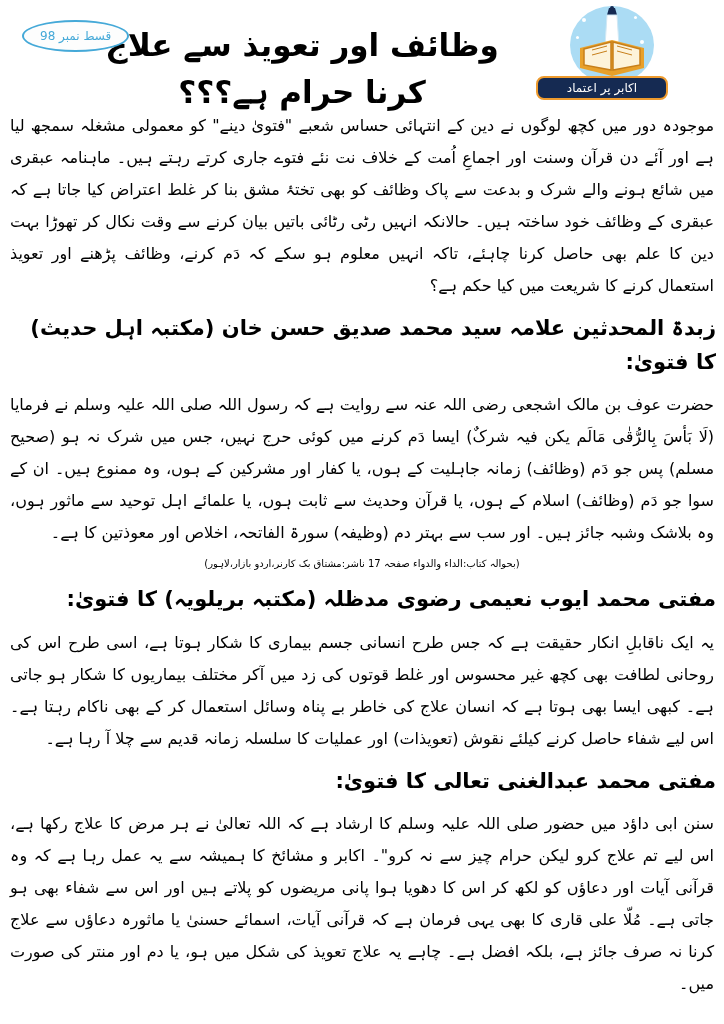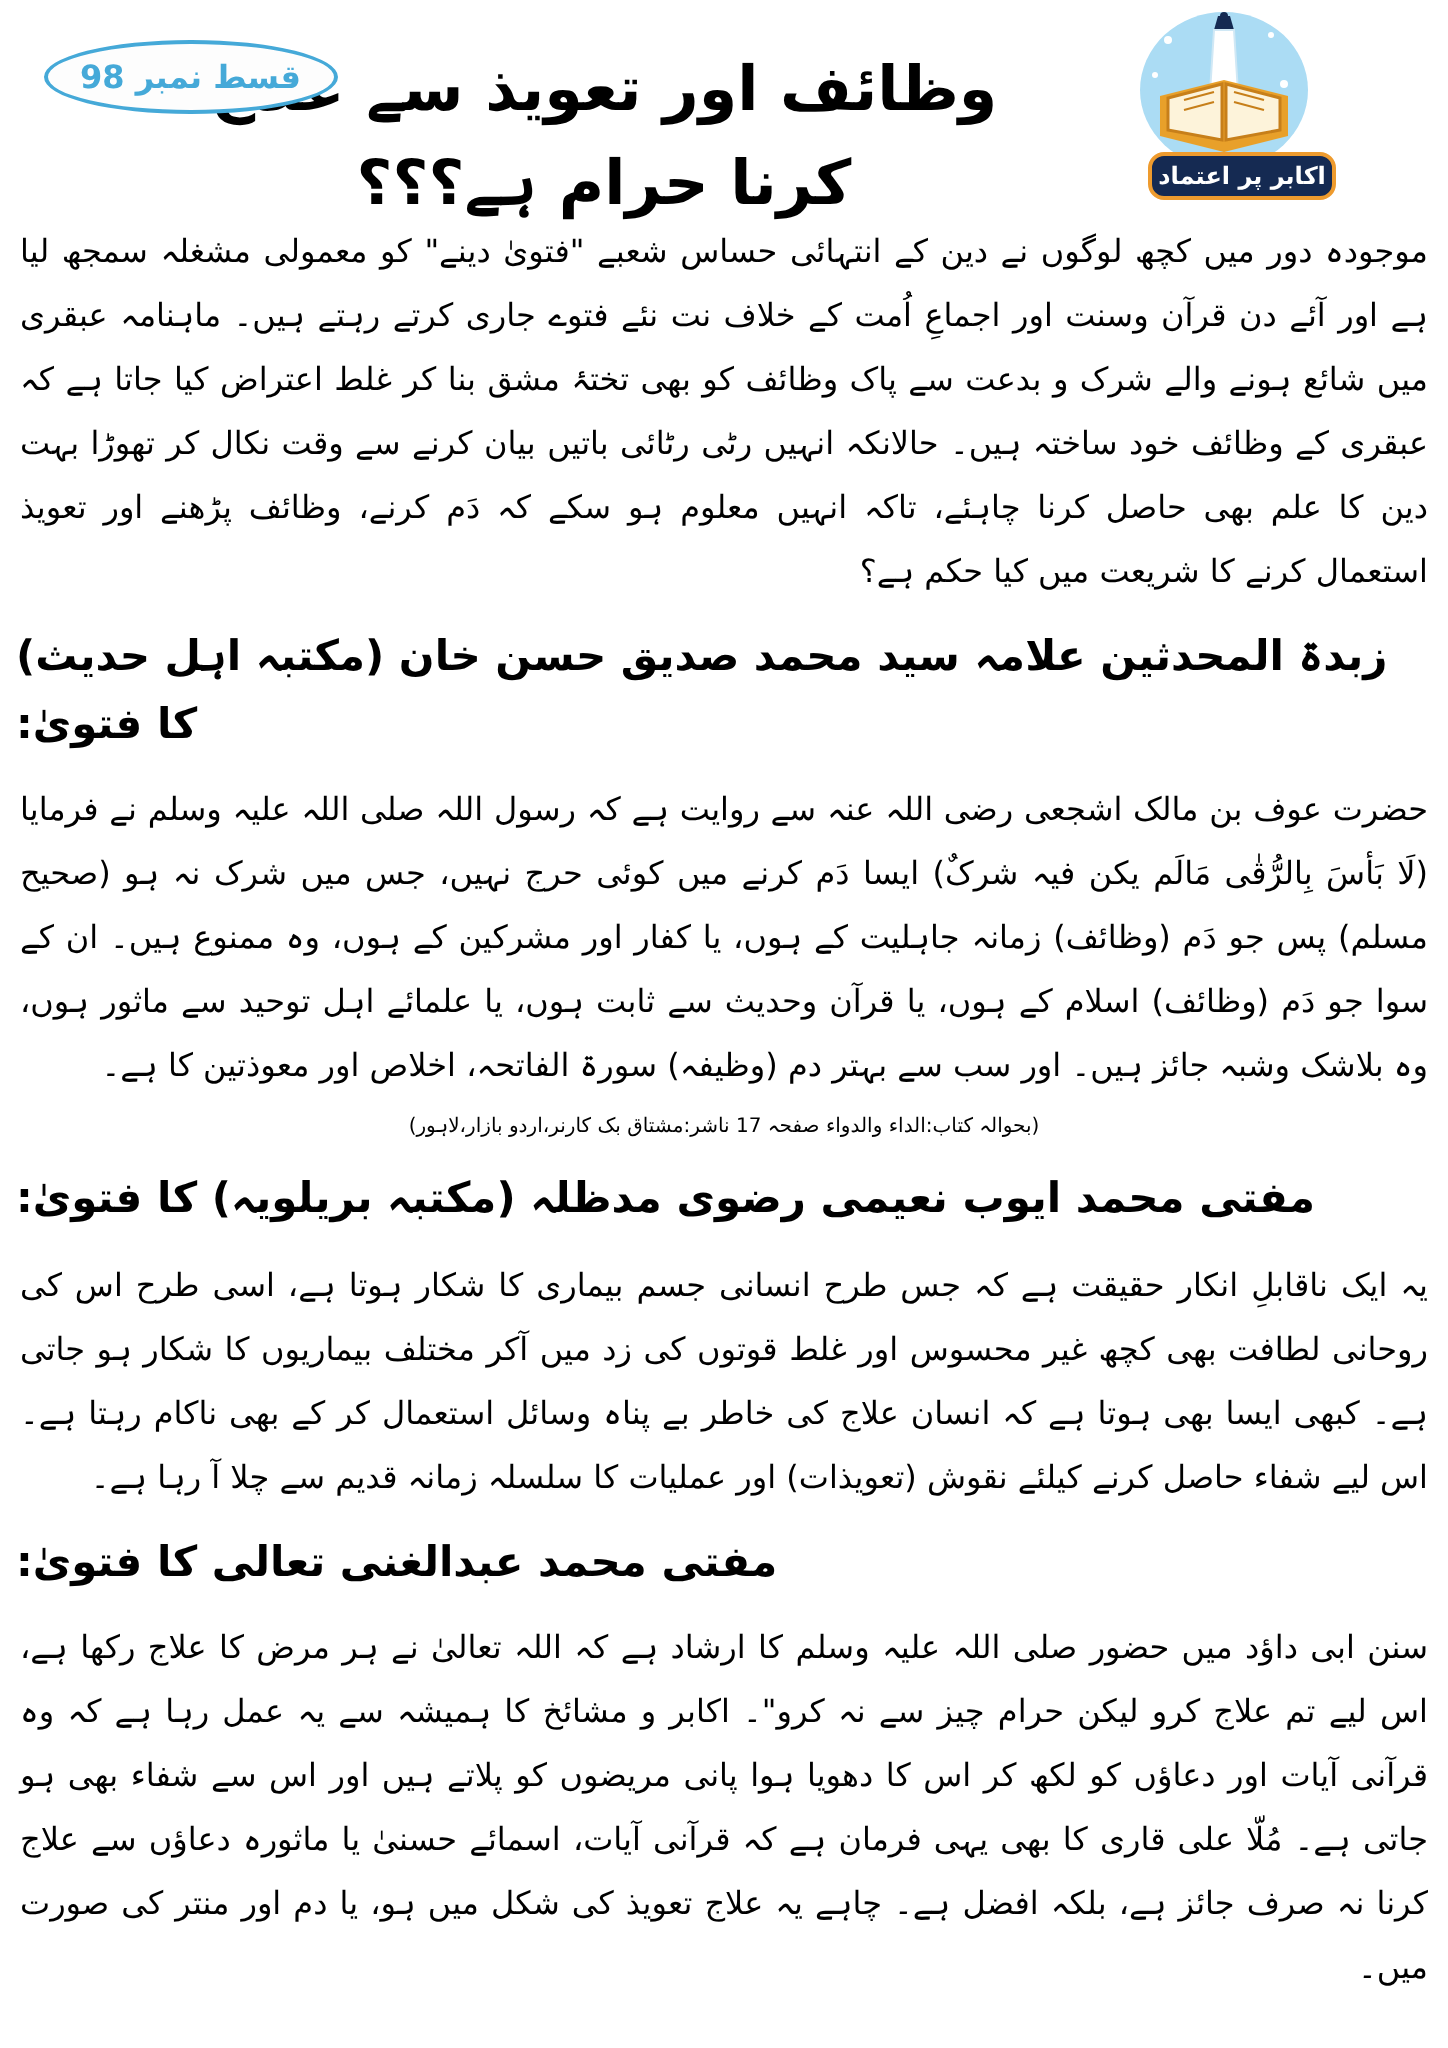--- a/index.html
+++ b/index.html
@@ -17,42 +17,42 @@
     background:#abdcf4;overflow:hidden;
   }
   .star{position:absolute;background:#ffffff;border-radius:50%;}
   .s1{width:4px;height:4px;top:12px;left:12px;}
   .s2{width:3px;height:3px;top:30px;left:6px;}
   .s3{width:3px;height:3px;top:10px;left:64px;}
   .s4{width:4px;height:4px;top:34px;left:70px;}
   .s5{width:3px;height:3px;top:55px;left:10px;}
   .logo-svg{position:absolute;top:0;right:6px;width:100px;height:80px;}
   .logo-badge{
-    position:absolute;bottom:0;right:0;width:94px;height:24px;
+    position:absolute;bottom:0;right:0;width:132px;height:24px;
     background:#152a52;border:2px solid #ee9b2e;border-radius:8px;
-    color:#ffffff;font-size:12px;font-weight:bold;line-height:20px;
+    color:#ffffff;font-size:12px;font-weight:normal;line-height:20px;
     text-align:center;box-sizing:border-box;
   }
   .title{
     margin:0 190px 0 70px;padding-top:18px;text-align:center;
     font-size:31px;font-weight:bold;line-height:1.5;
   }
   .episode-badge{
     position:absolute;top:16px;left:14px;
     border:2px solid #45a9d8;border-radius:50%;
-    color:#45a9d8;font-size:16px;font-weight:bold;
+    color:#45a9d8;font-size:12px;font-weight:normal;
     padding:7px 16px;background:#fdfdfd;white-space:nowrap;
   }
   
   .para{
     margin:10px 2px 6px 2px;font-size:16px;line-height:2.0;
     text-align:justify;
   }
   .section-heading{
-    margin:10px 0 4px 0;text-align:left;font-size:21px;font-weight:bold;
+    margin:10px 0 4px 0;text-align:right;font-size:21px;font-weight:bold;
     line-height:1.6;
   }
   .reference{
     margin:2px 0 6px 0;text-align:center;font-size:10px;line-height:1.8;
     font-weight:500;
   }
 </style>
 </head>
 <body>
 

